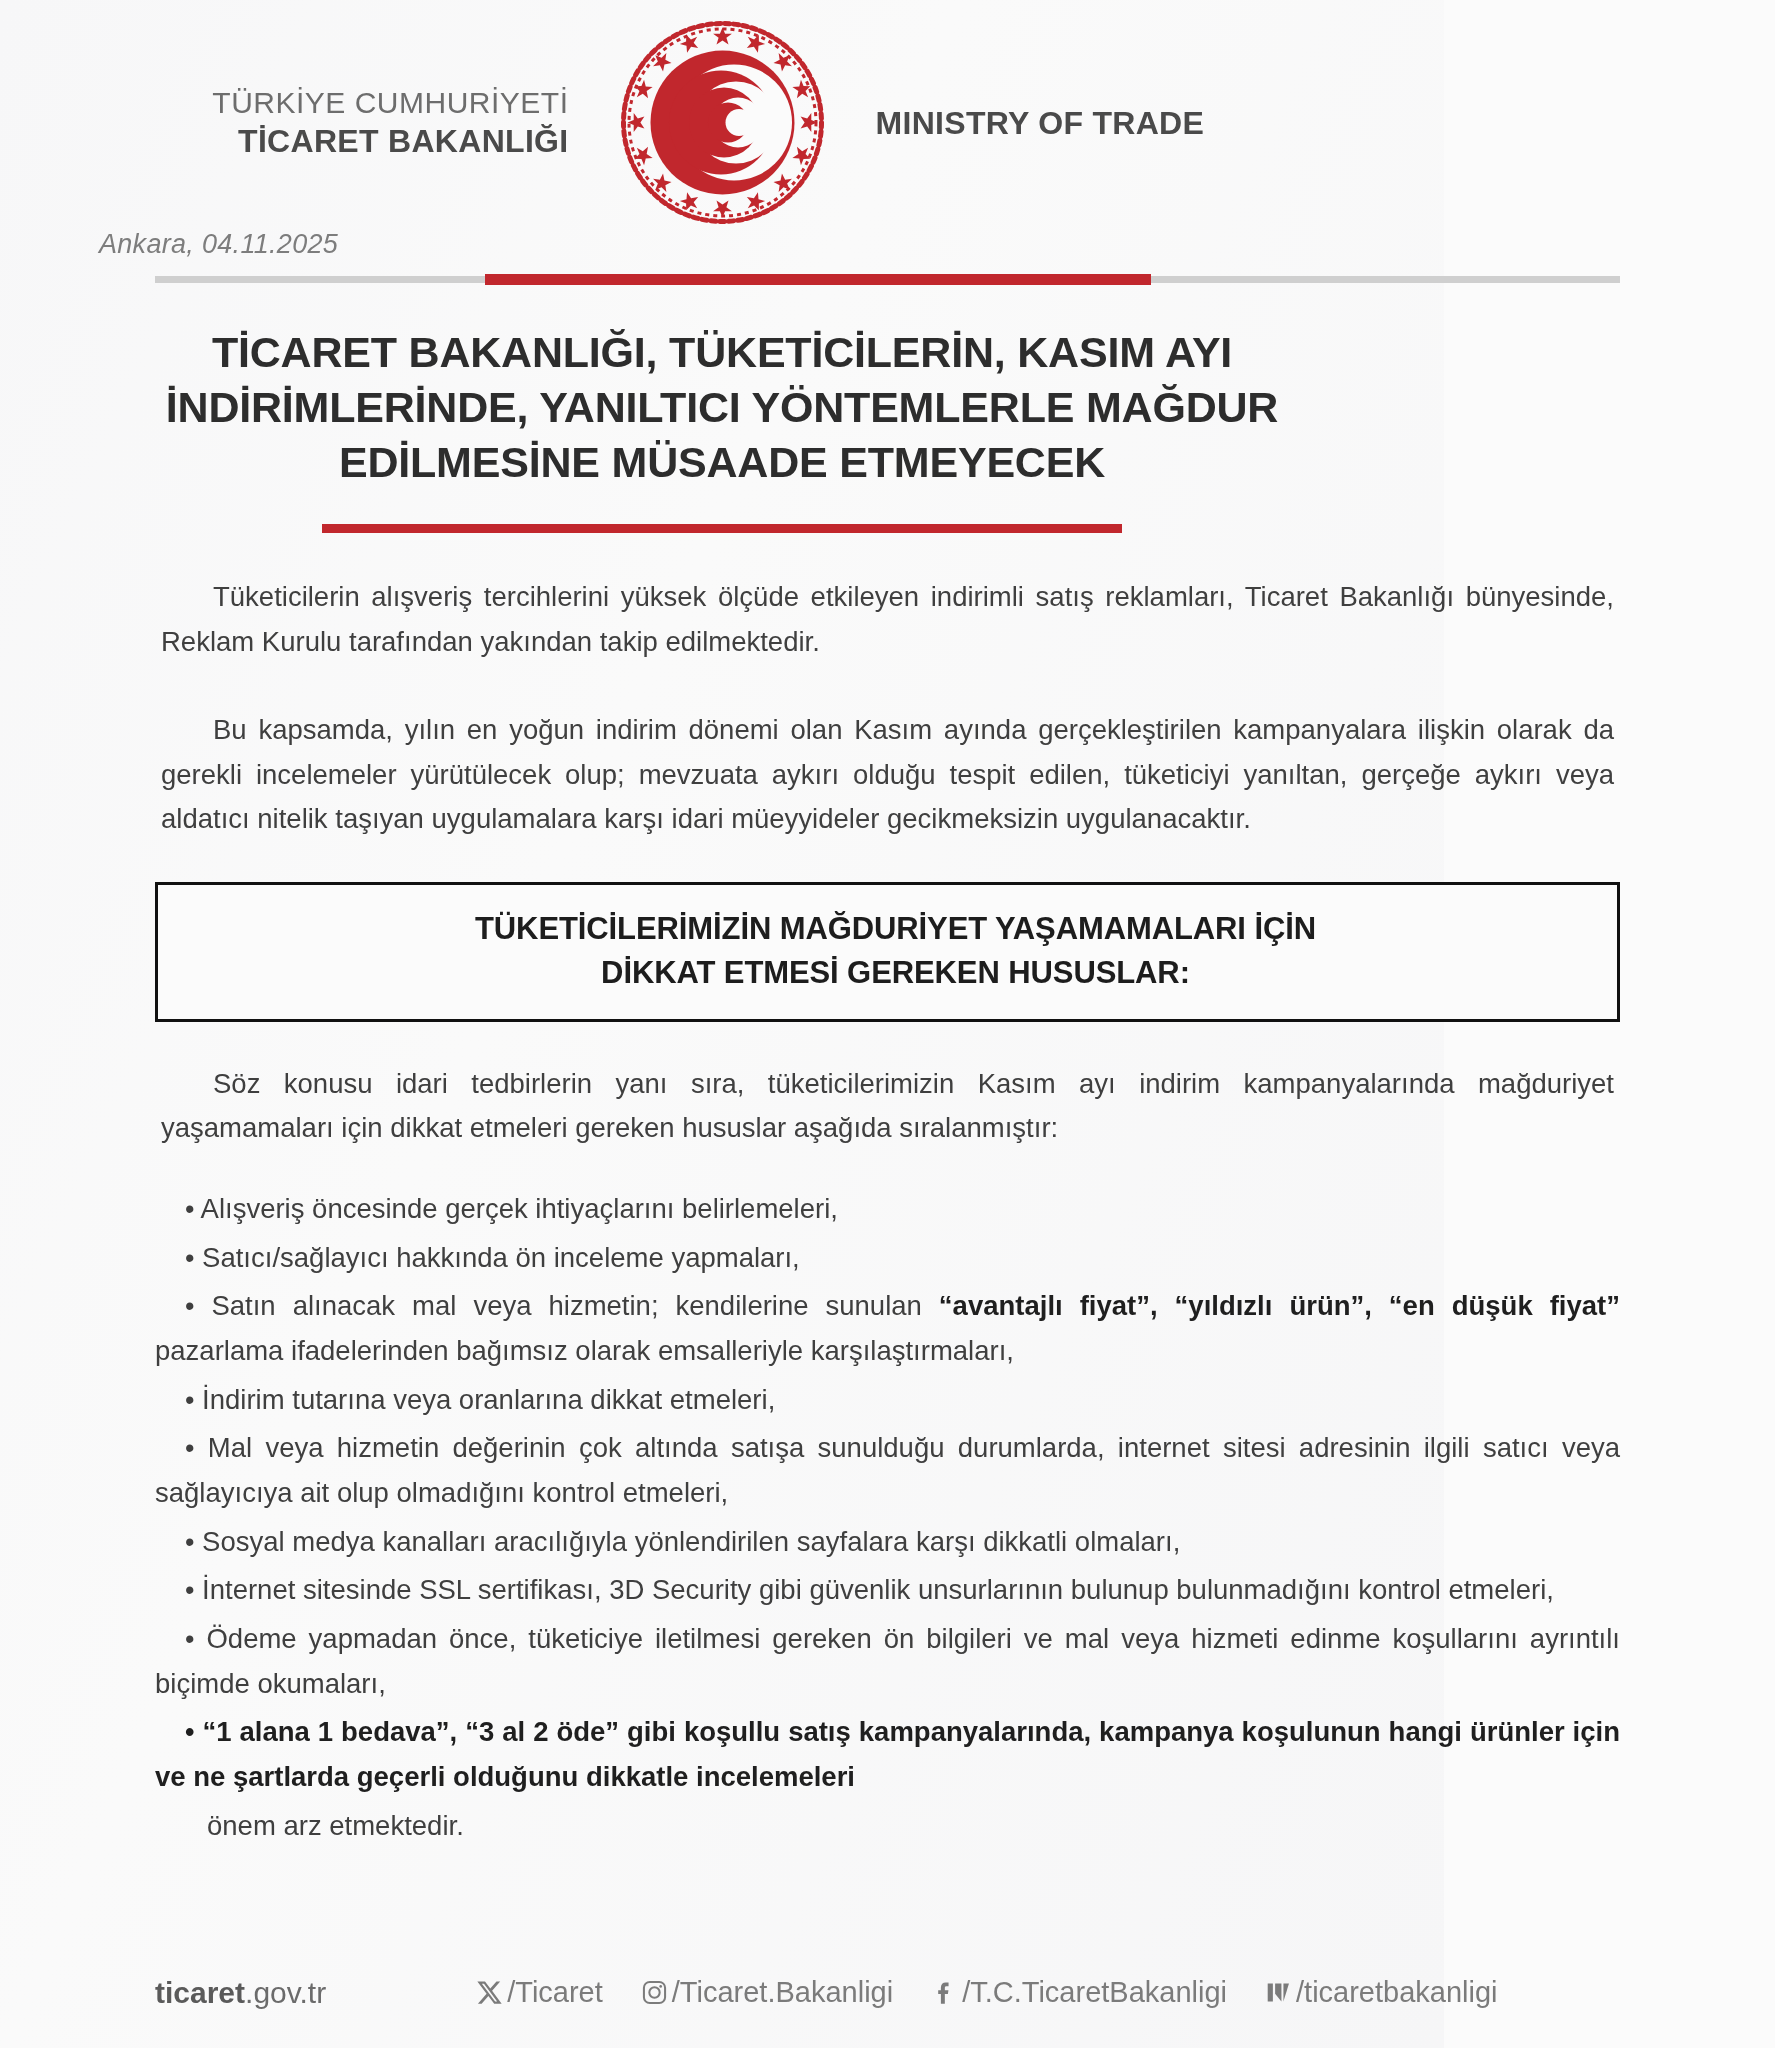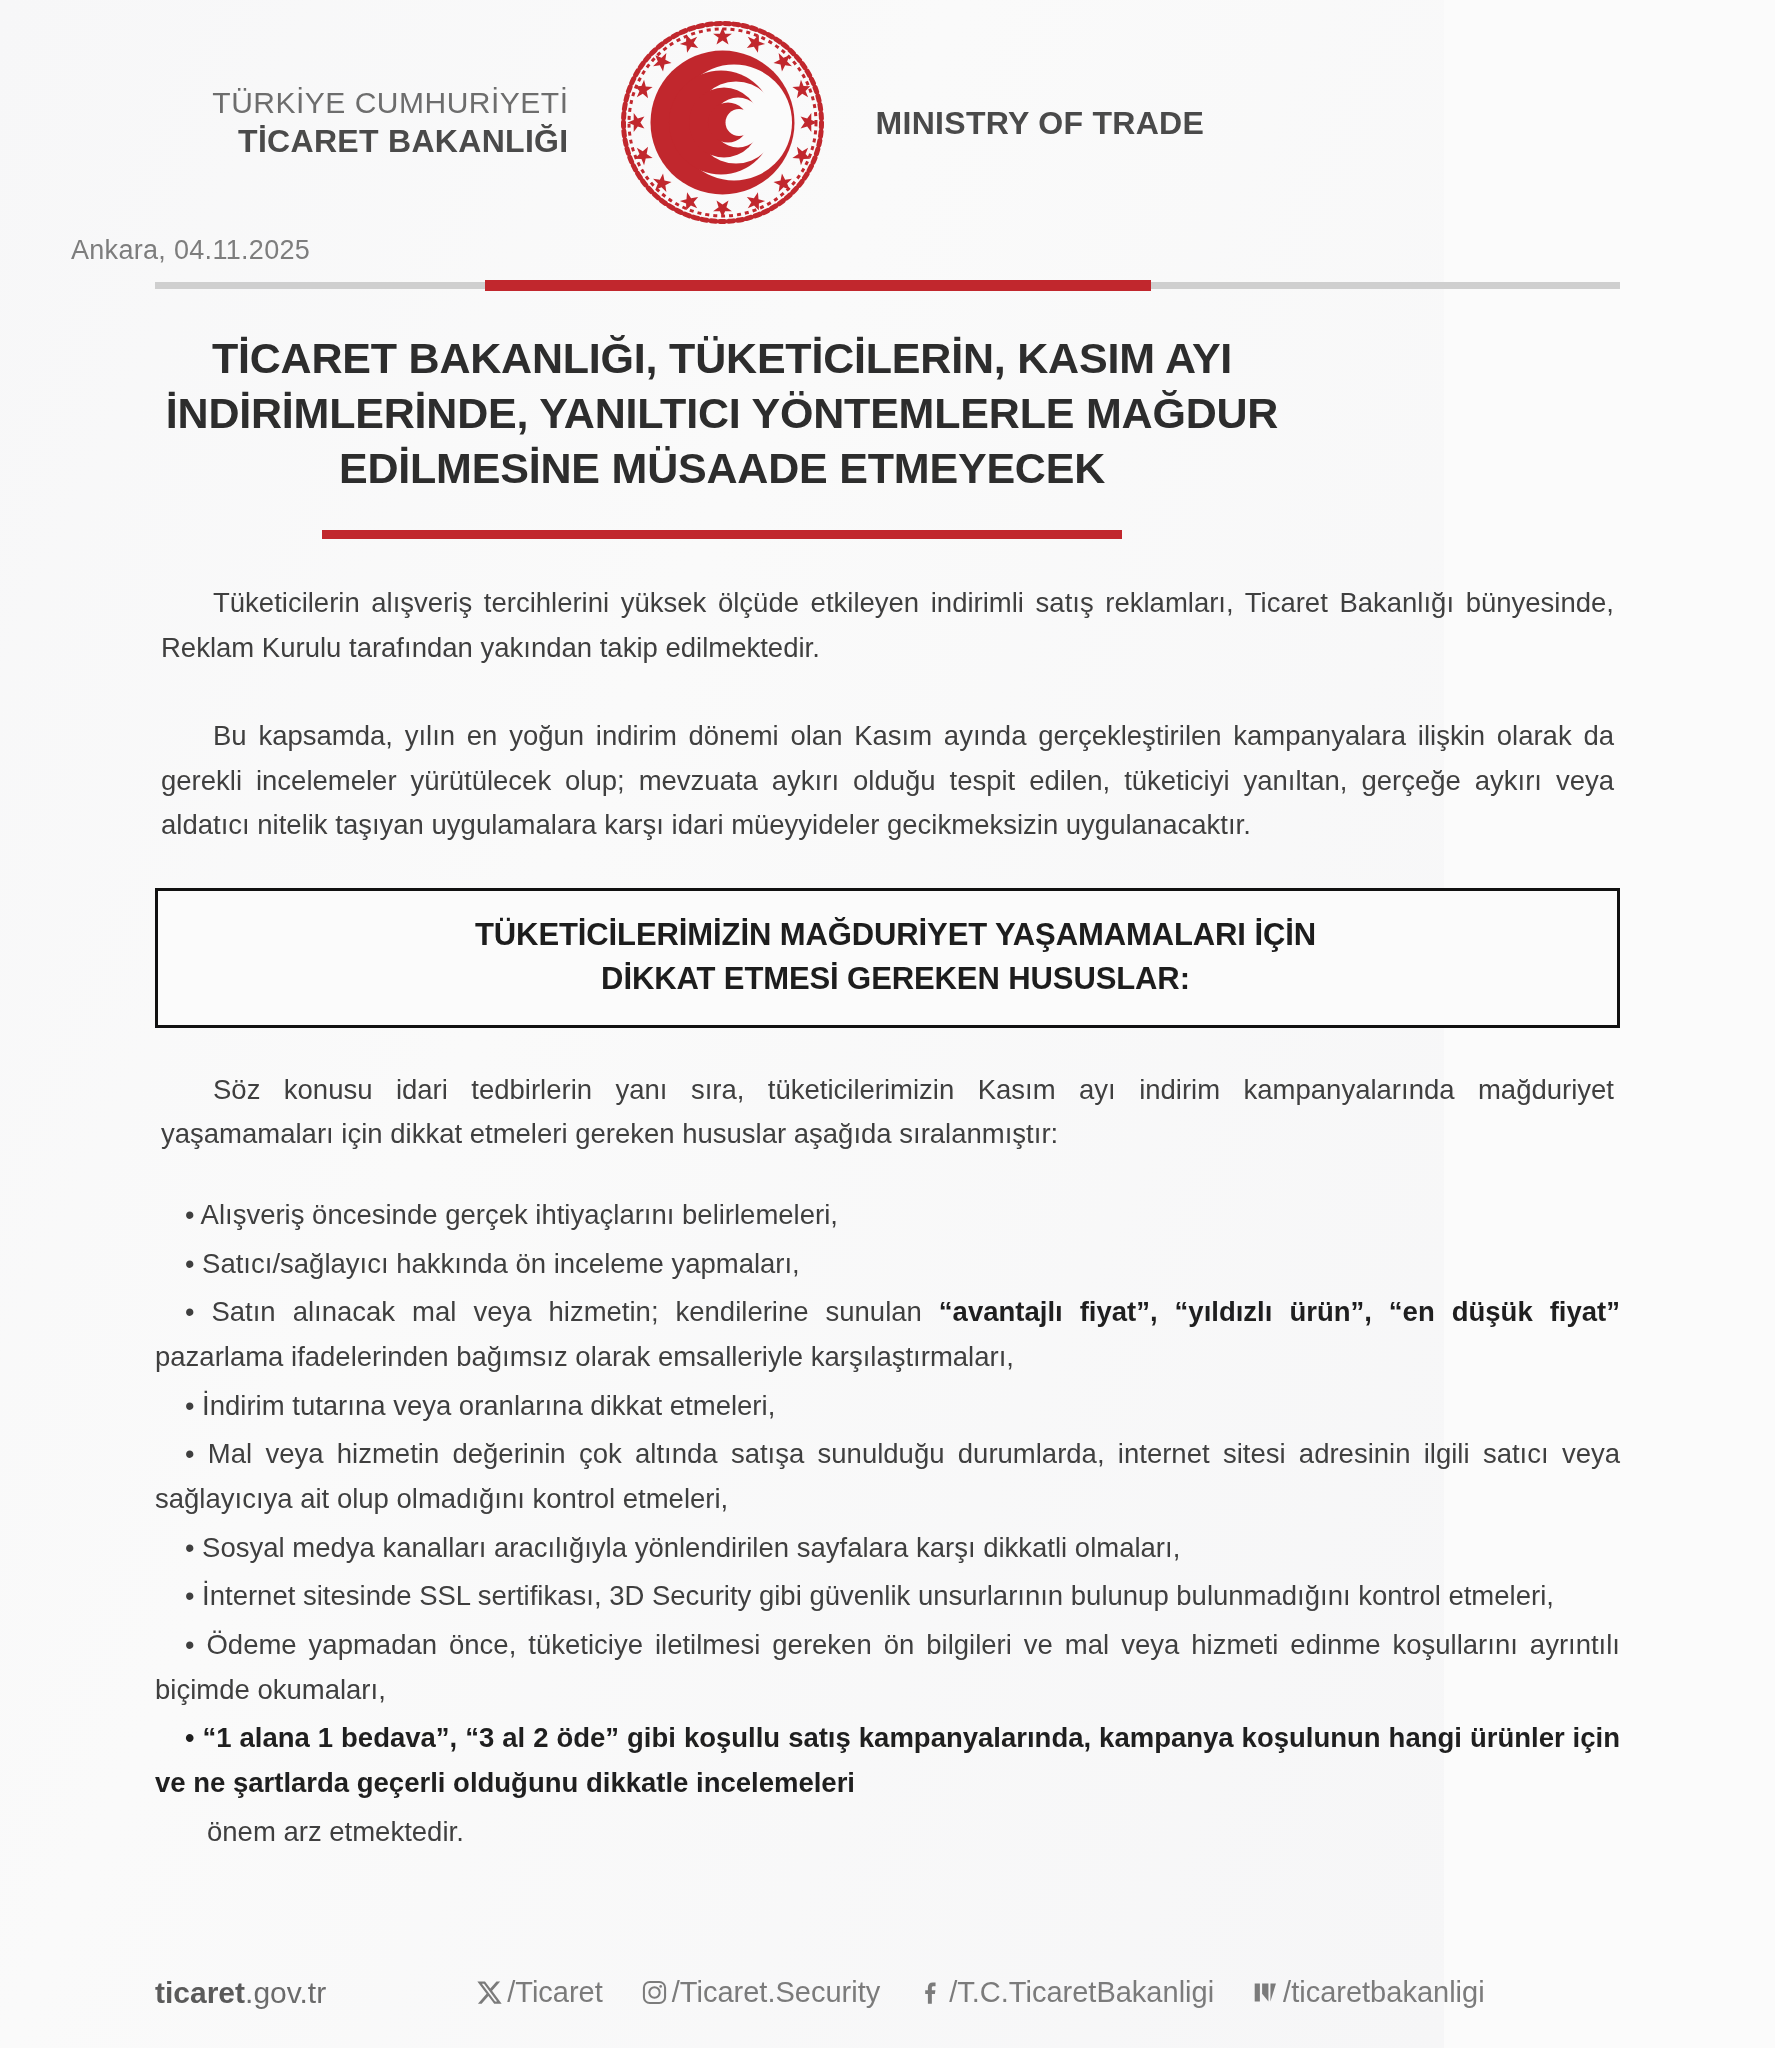--- a/index.html
+++ b/index.html
@@ -44,21 +44,21 @@
     font-size: 32px;
     letter-spacing: 0.3px;
     color: #4a4a4a;
     font-weight: 700;
     line-height: 1.25;
     white-space: nowrap;
   }
   .emblem { width: 215px; height: 215px; flex: 0 0 215px; }
 
   
-  .date-wrap { margin-top: 20px; padding-left: 71px; }
+  .date-wrap { margin-top: 14px; padding-left: 99px; font-style: italic; }
   .date-text {
     font-size: 27px;
     color: #7d7d7d;
     font-weight: 400;
     letter-spacing: 0.3px;
   }
   .rule {
     margin-top: 14px;
     margin-left: 155px;
     width: 1465px;
@@ -349,21 +349,21 @@
       </div>
 
       <div class="social">
         <span>
           <svg width="27" height="27" viewBox="0 0 24 24" fill="none" stroke="#7b7b7b" stroke-width="1.8" aria-hidden="true">
             <rect x="2.6" y="2.6" width="18.8" height="18.8" rx="5.2"></rect>
             <circle cx="12" cy="12" r="4.6"></circle>
             <circle cx="17.5" cy="6.6" r="1.2" fill="#7b7b7b" stroke="none"></circle>
           </svg>
         </span>
-        <span>/Ticaret.Security</span>
+        <span>/Ticaret.Bakanligi</span>
       </div>
 
       <div class="social">
         <span>
           <svg width="27" height="27" viewBox="0 0 24 24" fill="#7b7b7b" aria-hidden="true">
             <path d="M15.6 3.2h-2.5c-2.6 0-4.3 1.7-4.3 4.4V10H6.4v3.3h2.4V22h3.5v-8.7h2.7l.5-3.3h-3.2V7.9c0-.9.3-1.5 1.6-1.5h1.7V3.2z"></path>
           </svg>
         </span>
         <span>/T.C.TicaretBakanligi</span>
       </div>

